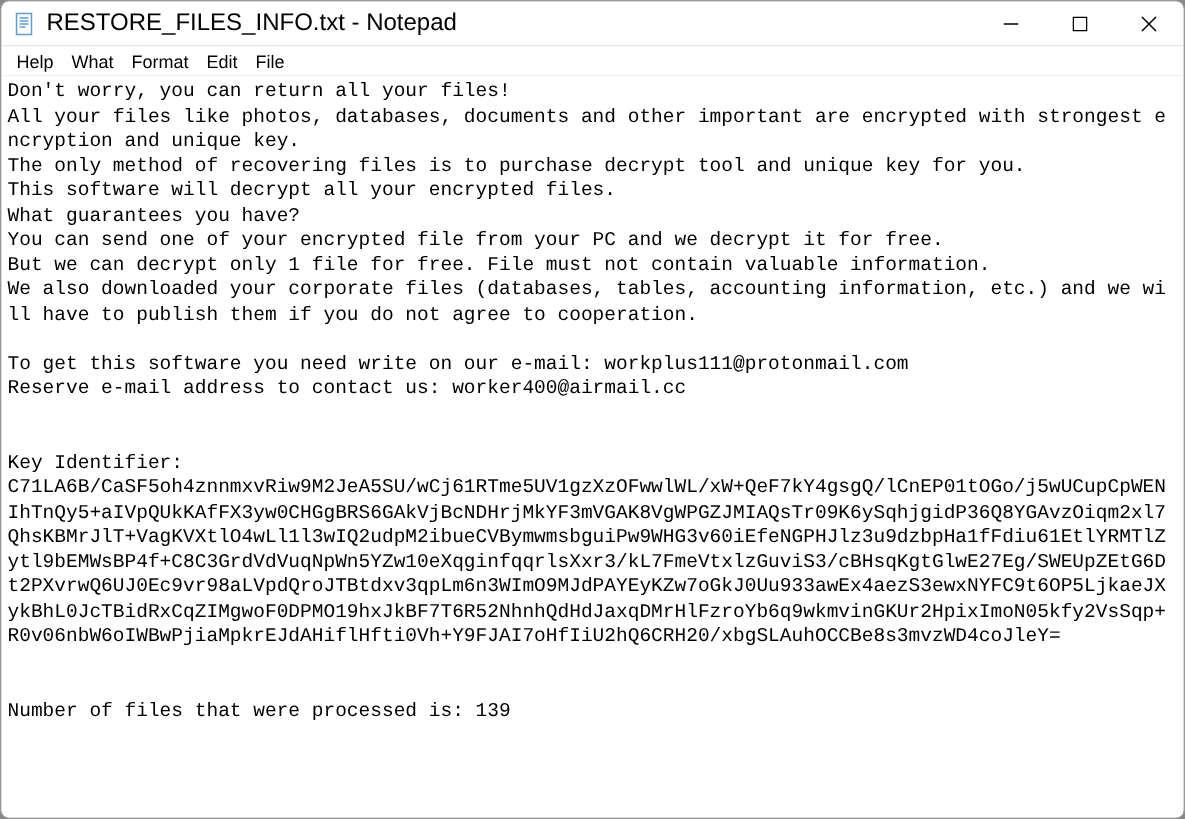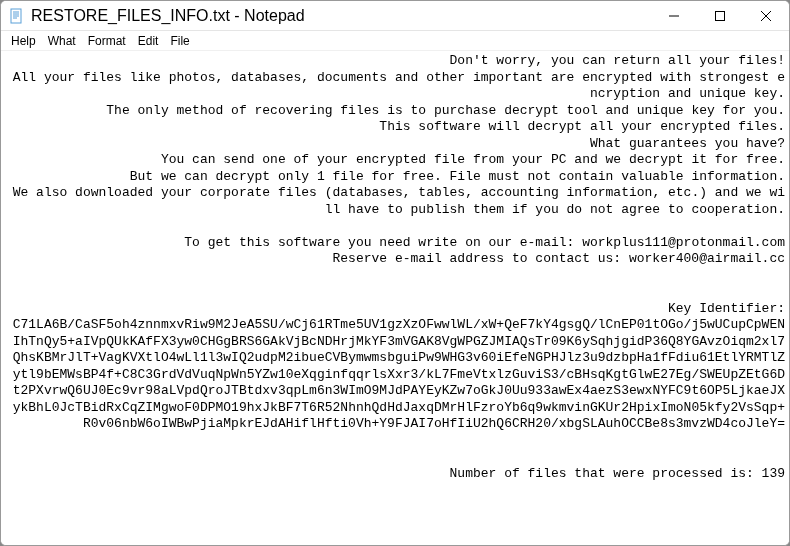--- a/index.html
+++ b/index.html
@@ -68,21 +68,20 @@
       flex: 1;
       padding: 2px 4px;
       font-family: Consolas, "Courier New", monospace;
       font-size: 13px;
       line-height: 16.5px;
       color: #000;
       white-space: pre-wrap;
       word-break: break-all;
       overflow: hidden;
       background: #fff;
-      text-align: right;
     }
   </style>
 </head>
 <body>
 
 <div class="window">
   <div class="titlebar">
     <span class="titlebar-icon">
       <svg width="16" height="16" viewBox="0 0 16 16">
         <rect x="2" y="1" width="10" height="14" fill="#fff" stroke="#5aa0d8" stroke-width="1"></rect>

